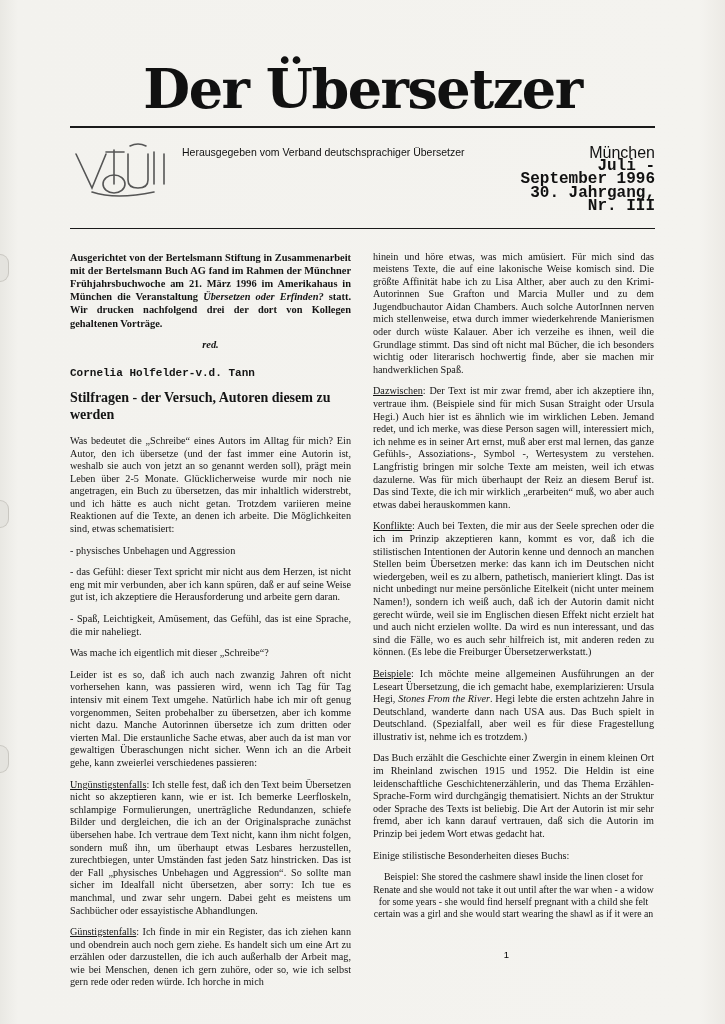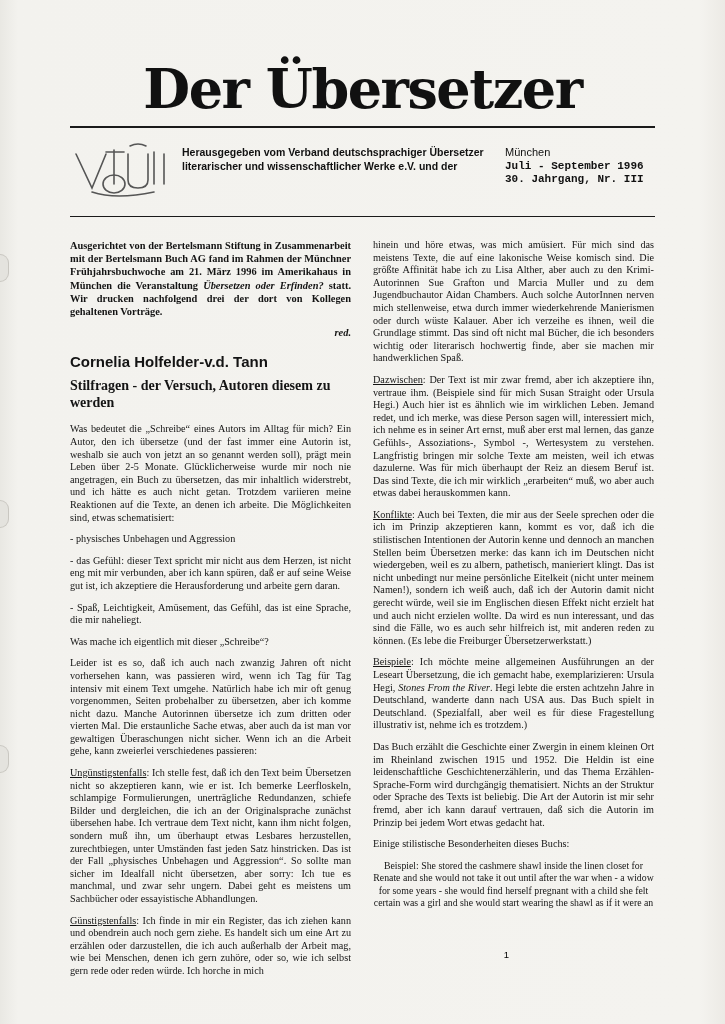--- a/index.html
+++ b/index.html
@@ -79,27 +79,26 @@
   }
   .logo svg { display:block; }
   .imprint {
     flex: 1 1 auto;
     font-family: "Liberation Sans", sans-serif;
     font-size: 10.5px;
     line-height: 13.5px;
     color: #111;
     padding-top: 6px;
     padding-left: 4px;
-    font-weight: bold;
   }
   .issue {
     flex: 0 0 150px;
-    text-align: left;
+    text-align: right;
     font-family: "Liberation Sans", sans-serif;
-    font-size: 11px;
+    font-size: 16px;
     line-height: 13.5px;
     color: #111;
     padding-top: 6px;
   }
   .issue .strong { font-weight: bold; font-family: Liberation Mono, monospace; }
   .rule2 {
     border-top: 1.5px solid #1a1a1a;
     margin-top: 14px;
   }
 
@@ -121,31 +120,31 @@
 
   .lede {
     font-family: "Liberation Serif", serif;
     font-weight: bold;
     font-size: 10.4px;
     line-height: 13.2px;
     text-align: justify;
   }
   .lede .ital { font-style: italic; }
   .red-sig {
-    text-align: right;
+    text-align: center;
     font-weight: bold;
     font-style: italic;
     font-size: 10.4px;
     margin-top: 2px;
     margin-bottom: 16px;
   }
   .byline {
-    font-family: Liberation Sans, sans-serif;
-    font-weight: bold;
-    font-size: 15px;
+    font-family: Liberation Mono, monospace;
+    font-weight: bold;
+    font-size: 11px;
     margin-bottom: 9px;
   }
   .headline {
     font-family: "Liberation Serif", serif;
     font-weight: bold;
     font-size: 14px;
     line-height: 17px;
     margin: 0 0 12px 0;
     text-align: left;
   }
@@ -199,21 +198,20 @@
             <path d="M84 12 L84 44"></path>
             <path d="M94 14 L94 44"></path>
             <path d="M60 6 Q68 2 76 6"></path>
             <ellipse cx="44" cy="44" rx="11" ry="9"></ellipse>
             <path d="M22 52 Q46 60 84 52"></path>
           </g>
         </svg>
       </div>
       <div class="imprint">
         <div>Herausgegeben vom Verband deutschsprachiger Übersetzer</div>
-        <div>literarischer und wissenschaftlicher Werke e.V. und der</div>
       </div>
       <div class="issue">
         <div>München</div>
         <div class="strong">Juli - September 1996</div>
         <div class="strong">30. Jahrgang, Nr. III</div>
       </div>
     </div>
     <div class="rule2"></div>
 
     <div class="cols">

